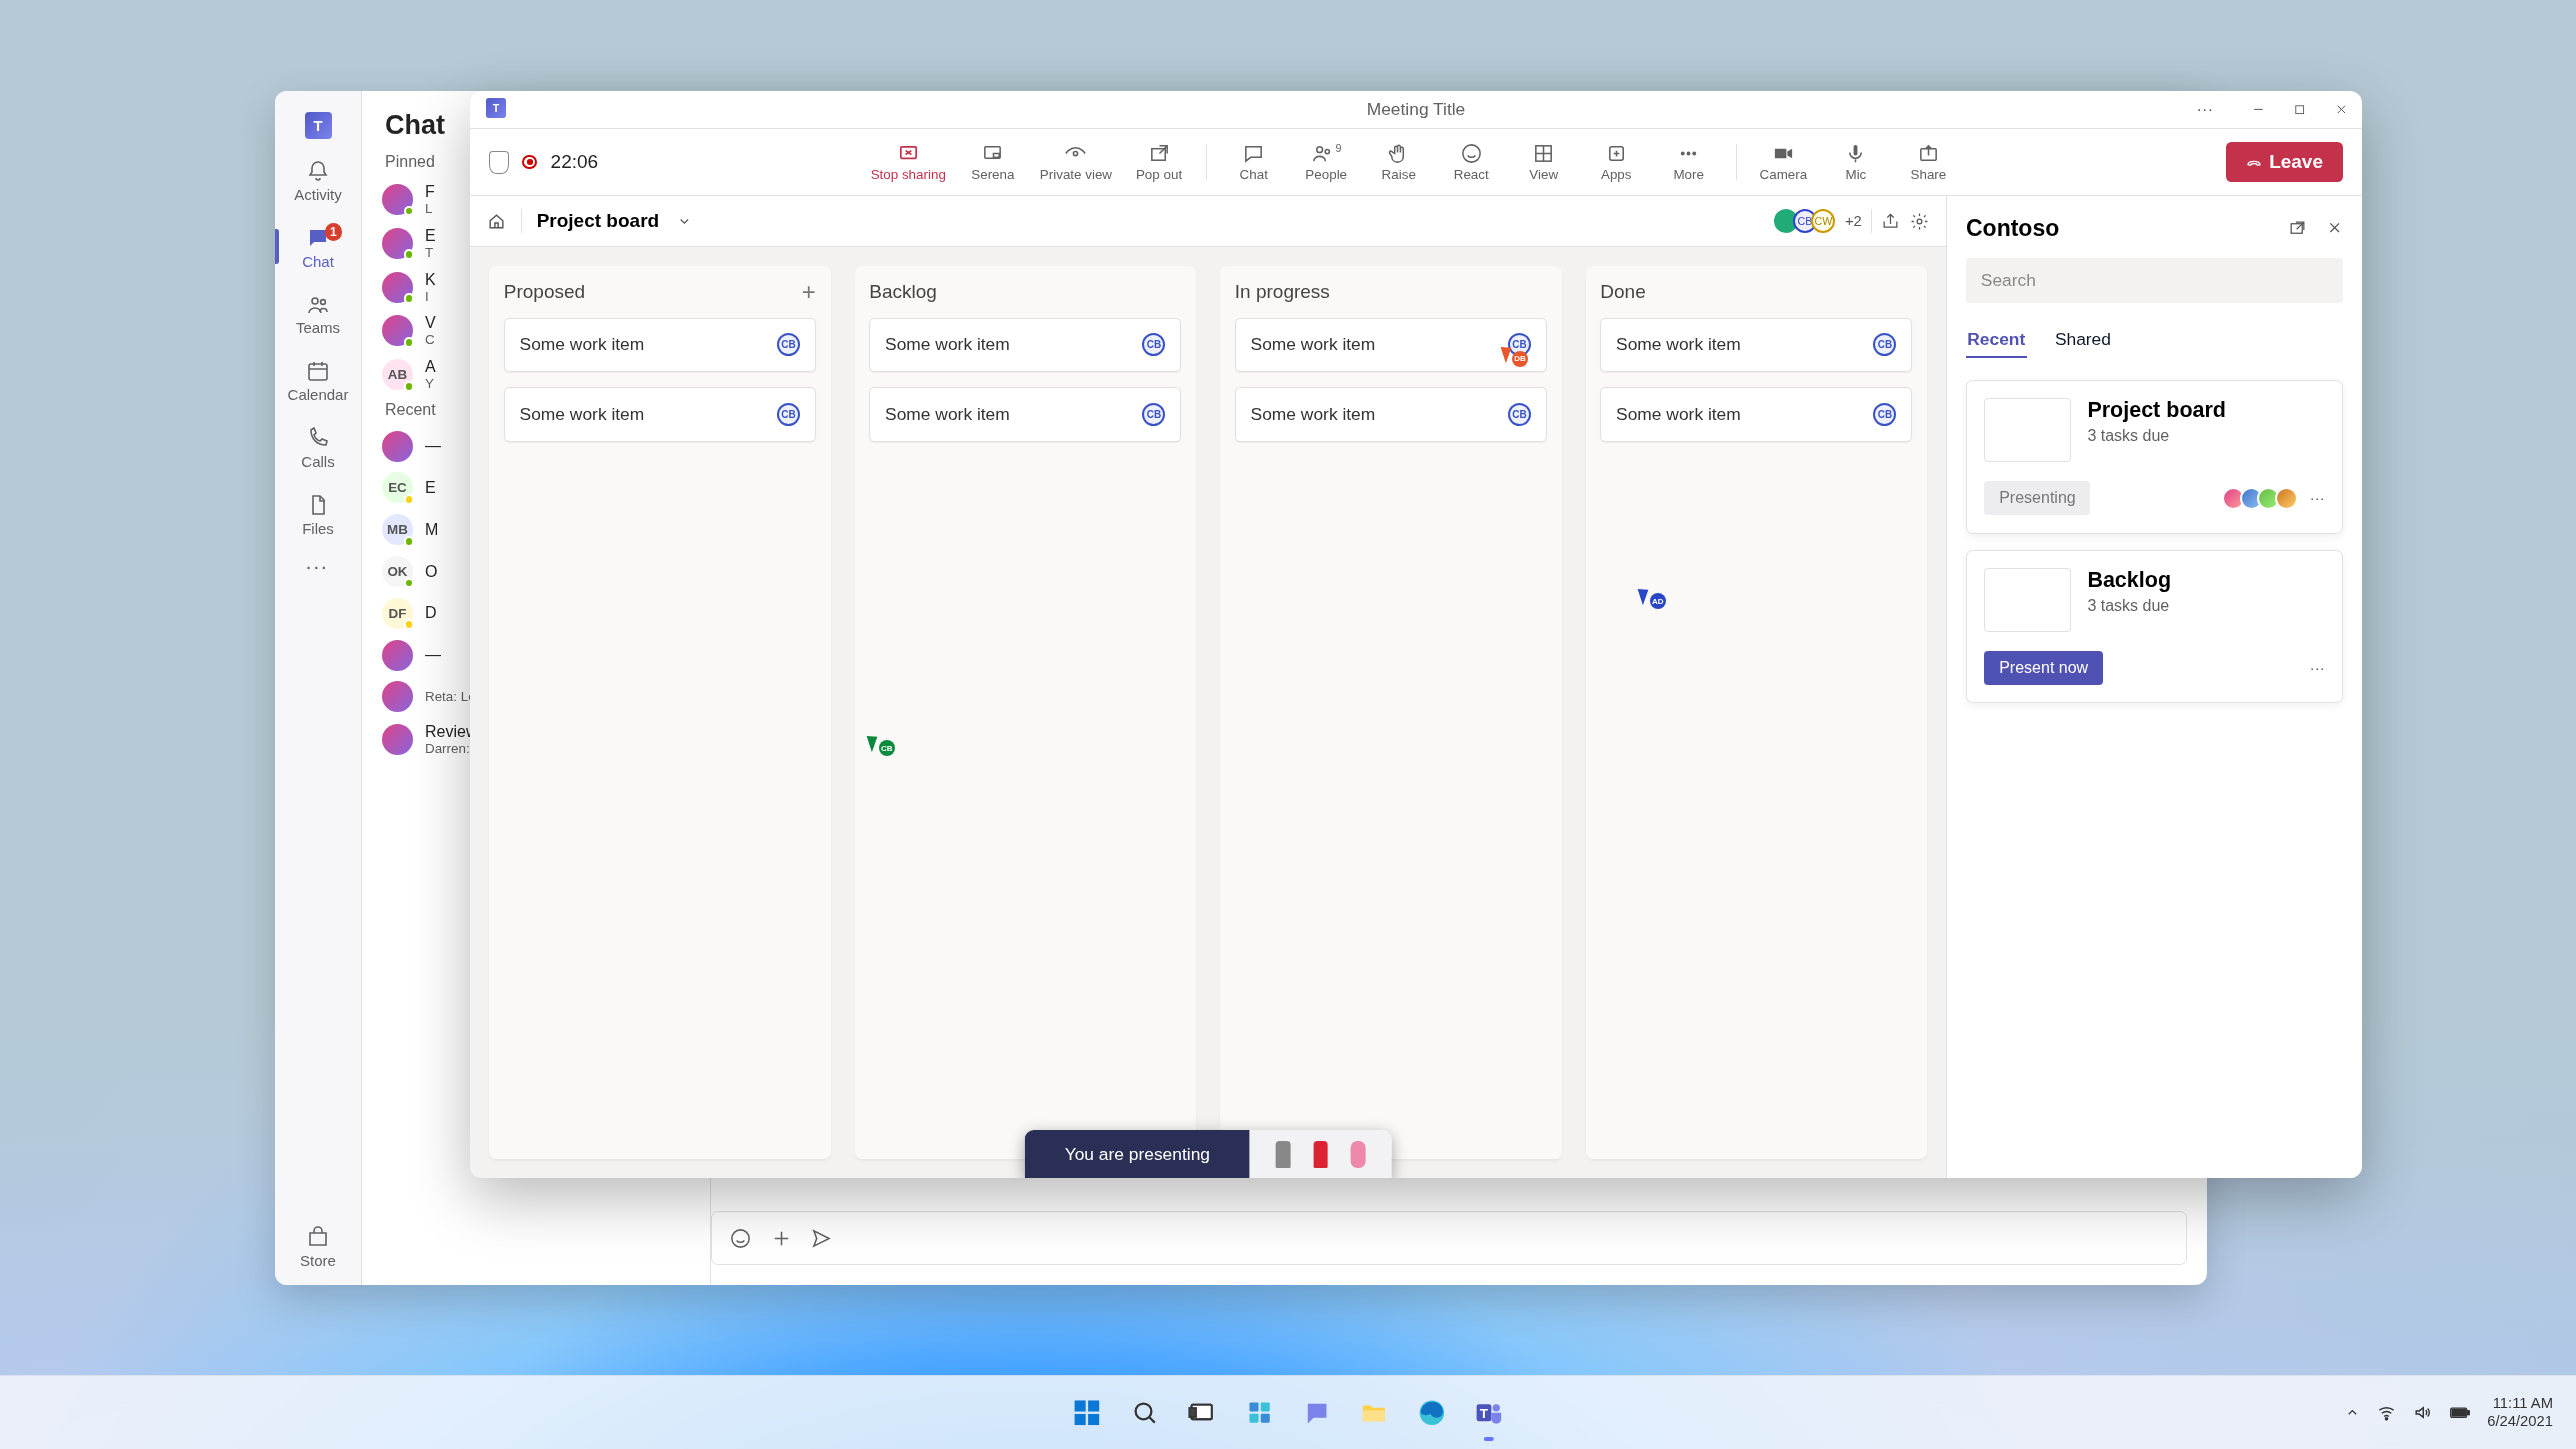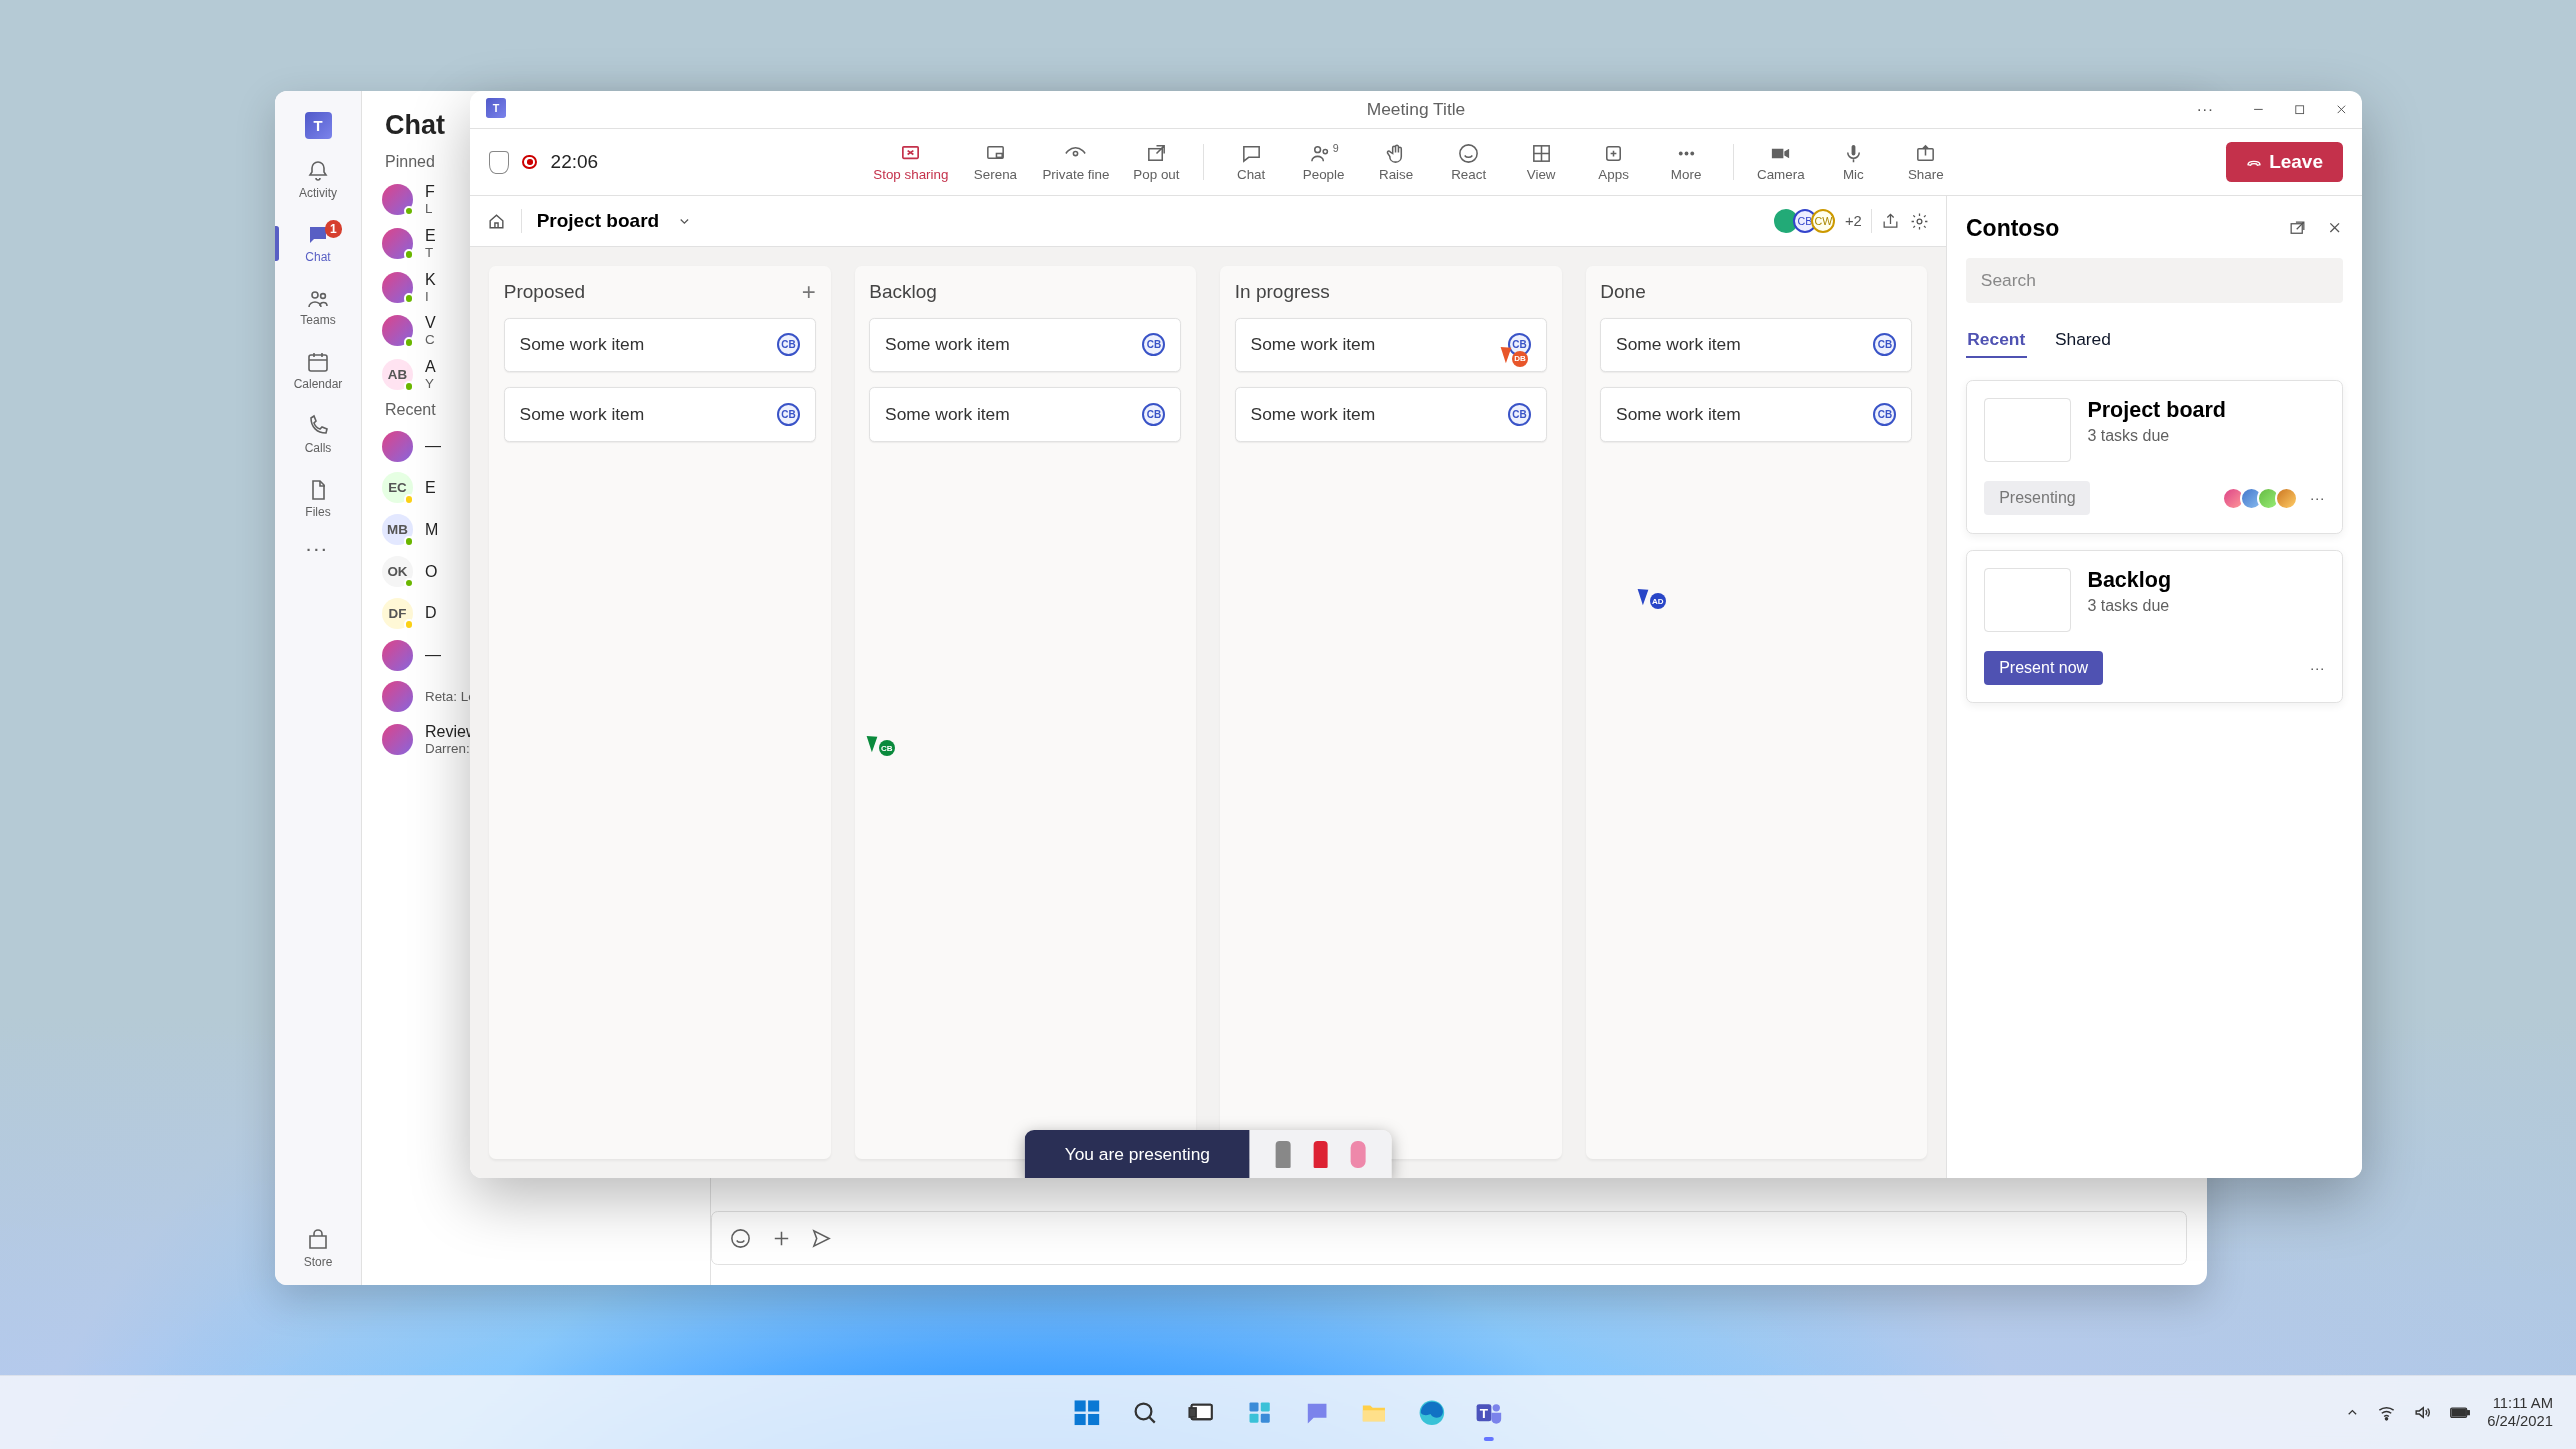--- a/index.html
+++ b/index.html
@@ -27,21 +27,21 @@
             border-radius:12px; box-shadow:0 13.4px 40px rgba(0,0,0,.18);}
   .teams-bg .rail{width:87px;height:100%;background:#f7f7fa;border-right:0.7px solid var(--grey);
                   display:flex;flex-direction:column;align-items:center;padding-top:8px;border-top-left-radius:12px;border-bottom-left-radius:12px;}
   .rail .logo{width:27px;height:27px;margin:13.4px 0 20px;border-radius:4px;background:linear-gradient(135deg,#5059c9,#7b83eb);position:relative;}
   .rail .logo::after{content:"T";position:absolute;inset:0;display:flex;align-items:center;justify-content:center;color:#fff;font-weight:700;font-size:14.8px;}
   .rail .nav{display:flex;flex-direction:column;align-items:center;gap:23px;width:100%;}
   .rail .nav .item{display:flex;flex-direction:column;align-items:center;gap:2.7px;color:var(--muted);font-size:14.8px;cursor:pointer;width:100%;position:relative;}
   .rail .nav .item.selected{color:var(--teams-accent);}
   .rail .nav .item.selected::before{content:"";position:absolute;left:0;top:2.7px;width:4px;height:35px;background:var(--teams-accent);border-radius:0 2.7px 2.7px 0;}
   .rail .nav .ic{width:24px;height:24px;}
-  .rail .nav .lbl{font-size:12px;}
+  .rail .nav .lbl{font-size:15px;}
   .rail .nav .badge{position:absolute;top:-2.7px;right:19px;background:#d63f2e;color:#fff;font-size:12px;border-radius:50%;width:17.4px;height:17.4px;display:flex;align-items:center;justify-content:center;font-weight:600;}
   .rail .spacer{flex:1;}
   .rail .store{margin-bottom:16px;}
   .rail .dots3{letter-spacing:2.7px;font-weight:700;}
 
   .teams-bg .chatpanel{position:absolute;left:87px;top:0;width:349px;height:100%;border-right:0.7px solid var(--grey);padding:19px 0 0 0;overflow:hidden;}
   .chatpanel h2{margin:0 0 12px 23px;font-size:27px;font-weight:700;color:var(--text);}
   .chatpanel .seclabel{margin:4px 0 6.7px 23px;font-size:16px;color:var(--muted);}
   .chatpanel .row{display:flex;align-items:center;gap:12px;padding:5.4px 12px 5.4px 20px;font-size:16px;color:var(--text);}
   .chatpanel .row .av{width:31px;height:31px;border-radius:50%;background:linear-gradient(135deg,#d48,#86d);position:relative;flex:none;}
@@ -349,21 +349,21 @@
             <rect x="4" y="5" width="16" height="12" rx="1"></rect>
             <rect x="13" y="12" width="6" height="4"></rect>
           </svg>
         <span>Serena</span>
       </div>
       <div class="btn">
         <svg class="ic" viewBox="0 0 24 24" fill="none" stroke="currentColor" stroke-width="1.6">
             <path d="M2 12s3.5-6 10-6 10 6 10 6"></path>
             <circle cx="12" cy="12" r="2.2"></circle>
           </svg>
-        <span>Private fine</span>
+        <span>Private view</span>
       </div>
       <div class="btn">
         <svg class="ic" viewBox="0 0 24 24" fill="none" stroke="currentColor" stroke-width="1.6">
             <rect x="4" y="7" width="14" height="12"></rect>
             <path d="M12 4h8v8M20 4l-8 8"></path>
           </svg>
         <span>Pop out</span>
       </div>
       <div class="sep"></div>
       <div class="btn">

